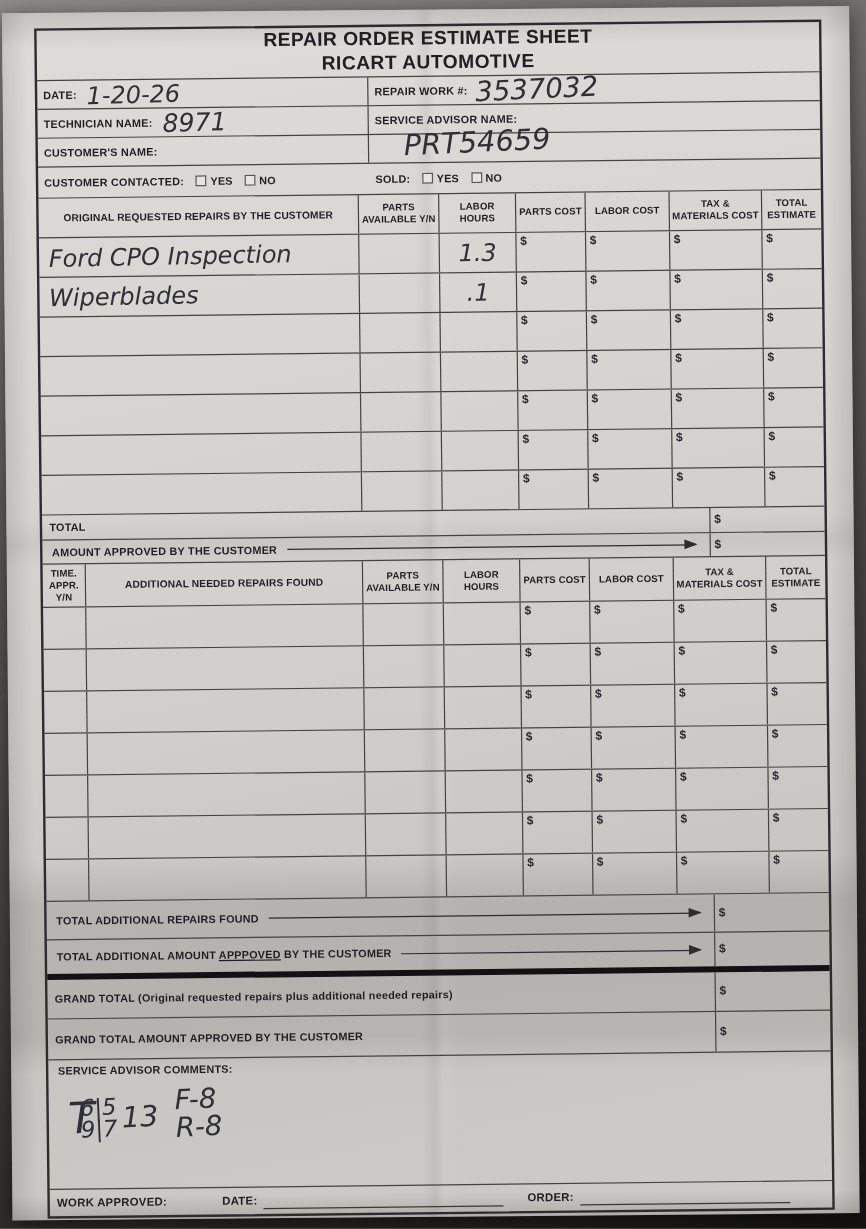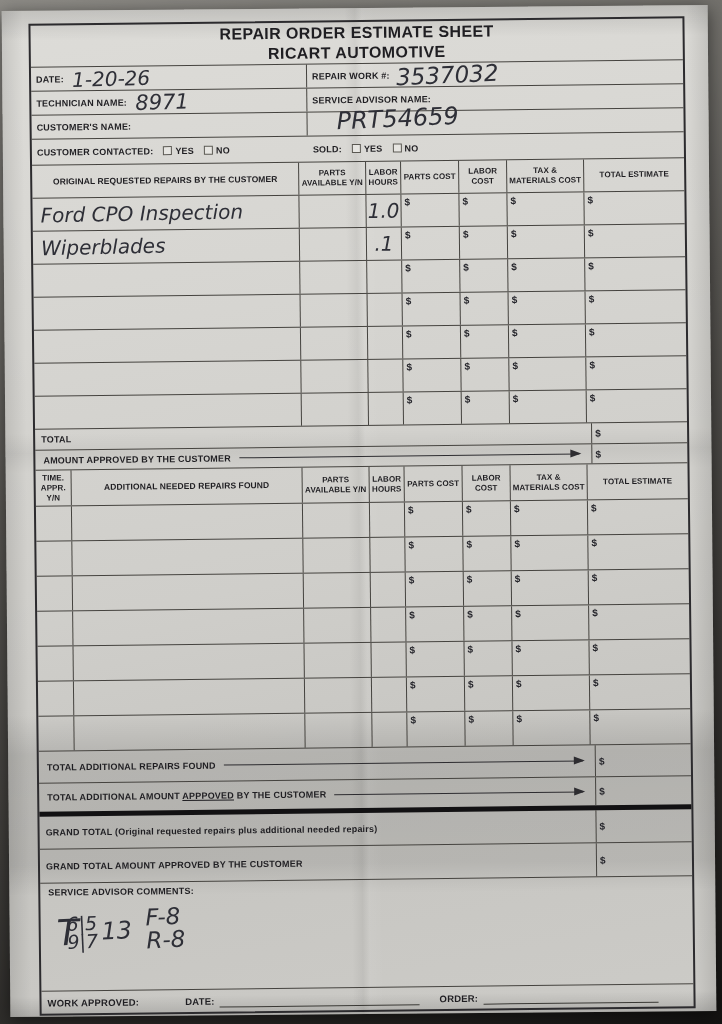--- a/index.html
+++ b/index.html
@@ -41,22 +41,22 @@
   .lbl { font-size:9px; font-weight:bold; letter-spacing:0.2px; white-space:nowrap; }
   .hand { font-family:"DejaVu Sans", sans-serif; font-style:italic; color:#2e2f37; white-space:nowrap; }
   .hand-date { font-size:20px; margin-left:8px; transform:rotate(-1deg); }
   .hand-ro { font-size:23px; margin-left:6px; transform:rotate(-2deg); }
   .hand-tech { font-size:21px; margin-left:8px; transform:rotate(-1deg); }
   .hand-cust { font-size:24px; margin-left:24px; margin-top:-10px; transform:rotate(-2deg); }
   .chk-row { height:26px; }
   .checkbox { display:inline-block; width:9px; height:9px; border:1px solid #5a5852; background:#e6e5e1; margin:0 3px 0 10px; }
   
   .c1 { width:266px; }  .ca { width:35px; }  .cd2 { width:231px; }
-  .c2 { width:67px; }   .c3 { width:35px; }
-  .c4 { width:58px; }   .c5 { width:48px; }  .c6 { width:77px; }
+  .c2 { width:67px; }   .c3 { width:64px; }
+  .c4 { width:58px; }   .c5 { width:70px; }  .c6 { width:77px; }
   .c7 { flex:1; }
   .vl { border-left:1px solid #45433f; }
   .th { display:flex; align-items:center; justify-content:center; text-align:center;
         font-size:8px; font-weight:bold; line-height:1.25; padding:1px 2px; letter-spacing:0.1px; }
   .th-desc { font-size:8.5px; }
   .t1h { height:33px; } .t2h { height:36px; }
   .t1r { height:33px; } .t2r { height:35px; }
   .cell { position:relative; }
   .dollar { position:absolute; top:2px; left:3px; font-size:10px; font-weight:bold; color:#26262c; }
   .desc-cell { display:flex; align-items:center; padding-left:8px; }
@@ -159,21 +159,21 @@
       <div class="th c7 vl">TOTAL ESTIMATE</div>
     </div>
 
     <div>
   <div class="row t1r bb">
     <div class="cell desc-cell c1">
       <span class="hand hand-desc">Ford CPO Inspection</span>
     </div>
     <div class="cell c2 vl"></div>
     <div class="cell lh-cell c3 vl">
-      <span class="hand hand-hours">1.0</span>
+      <span class="hand hand-hours">1.3</span>
     </div>
     <div class="cell c4 vl">
             <span class="dollar">$</span>
           </div>
     <div class="cell c5 vl">
             <span class="dollar">$</span>
           </div>
     <div class="cell c6 vl">
             <span class="dollar">$</span>
           </div>

